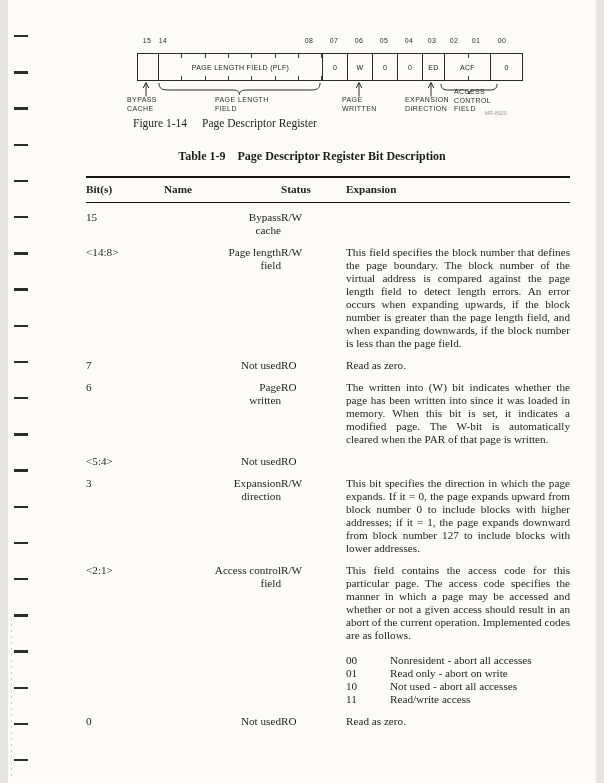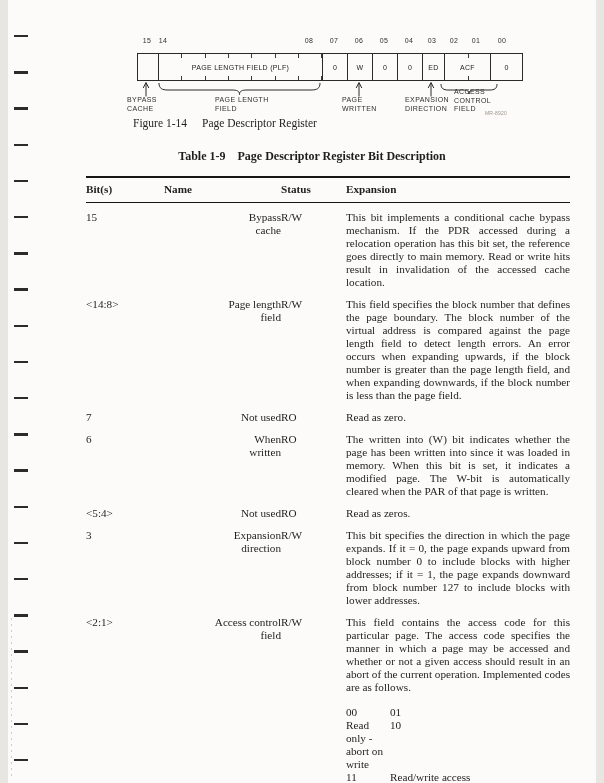--- a/index.html
+++ b/index.html
@@ -172,73 +172,73 @@
         <div>Expansion</div>
       </div>
 
       <div class="rows">
 
         <div class="trow">
           <div class="bits">15</div>
           <div class="name">Bypass
 cache</div>
           <div class="stat">R/W</div>
-          <div class="fn">This bit implements a conditional cache bypass mechanism. If the PDR accessed during a relocation operation has this bit set, the reference goes directly to main memory. Read or write hits result in invalidation of the accessed cache location.</div>
         </div>
 
         <div class="trow">
           <div class="bits">&lt;14:8&gt;</div>
           <div class="name">Page length
 field</div>
           <div class="stat">R/W</div>
           <div class="fn">This field specifies the block number that defines the page boundary. The block number of the virtual address is compared against the page length field to detect length errors. An error occurs when expanding upwards, if the block number is greater than the page length field, and when expanding downwards, if the block number is less than the page field.</div>
         </div>
 
         <div class="trow">
           <div class="bits">7</div>
           <div class="name">Not used</div>
           <div class="stat">RO</div>
           <div class="fn">Read as zero.</div>
         </div>
 
         <div class="trow">
           <div class="bits">6</div>
-          <div class="name">When
+          <div class="name">Page
 written</div>
           <div class="stat">RO</div>
           <div class="fn">The written into (W) bit indicates whether the page has been written into since it was loaded in memory. When this bit is set, it indicates a modified page. The W-bit is automatically cleared when the PAR of that page is written.</div>
         </div>
 
         <div class="trow">
           <div class="bits">&lt;5:4&gt;</div>
           <div class="name">Not used</div>
           <div class="stat">RO</div>
-          <div class="fn">Read as zeros.</div>
         </div>
 
         <div class="trow">
           <div class="bits">3</div>
           <div class="name">Expansion
 direction</div>
           <div class="stat">R/W</div>
           <div class="fn">This bit specifies the direction in which the page expands. If it = 0, the page expands upward from block number 0 to include blocks with higher addresses; if it = 1, the page expands downward from block number 127 to include blocks with lower addresses.</div>
         </div>
 
         <div class="trow">
           <div class="bits">&lt;2:1&gt;</div>
           <div class="name">Access control
 field</div>
           <div class="stat">R/W</div>
           <div class="fn">
             <span>This field contains the access code for this particular page. The access code specifies the manner in which a page may be accessed and whether or not a given access should result in an abort of the current operation. Implemented codes are as follows.</span>
             <div class="codes">
               <span>00</span>
+              <span>Nonresident - abort all accesses</span>
               <span>01</span>
               <span>Read only - abort on write</span>
               <span>10</span>
+              <span>Not used - abort all accesses</span>
               <span>11</span>
               <span>Read/write access</span>
             </div>
           </div>
         </div>
 
         <div class="trow">
           <div class="bits">0</div>
           <div class="name">Not used</div>
           <div class="stat">RO</div>

